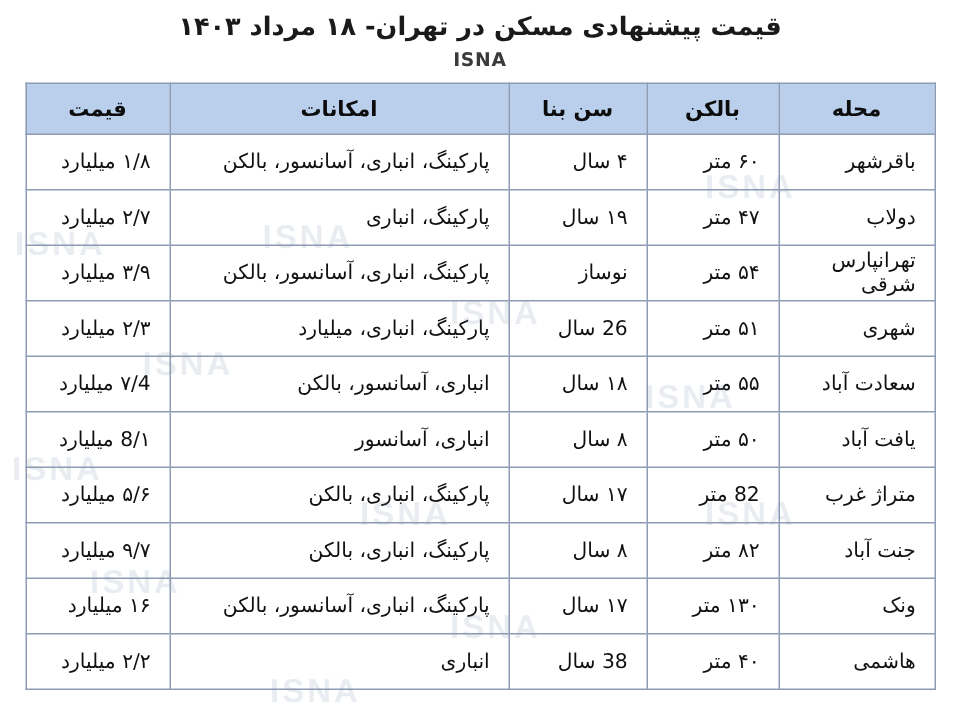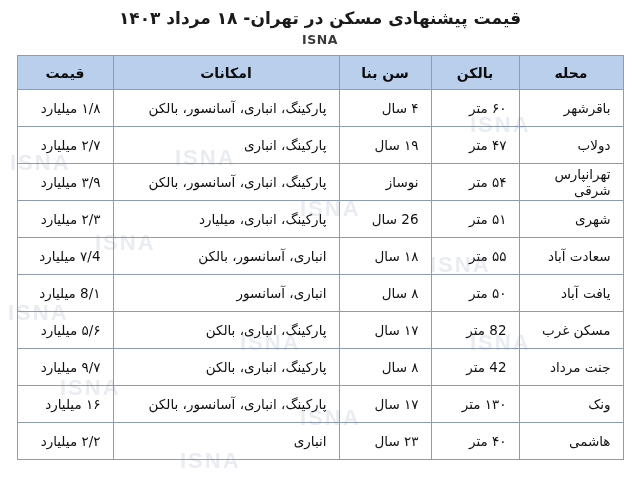--- a/index.html
+++ b/index.html
@@ -163,44 +163,44 @@
         <td>۷/4 میلیارد</td>
       </tr>
       <tr>
         <td>یافت آباد</td>
         <td>۵۰ متر</td>
         <td>۸ سال</td>
         <td>انباری، آسانسور</td>
         <td>8/۱ میلیارد</td>
       </tr>
       <tr>
-        <td>مسکن غرب</td>
+        <td>متراژ غرب</td>
         <td>82 متر</td>
         <td>۱۷ سال</td>
         <td>پارکینگ، انباری، بالکن</td>
         <td>۵/۶ میلیارد</td>
       </tr>
       <tr>
-        <td>جنت مرداد</td>
-        <td>42 متر</td>
+        <td>جنت آباد</td>
+        <td>۸۲ متر</td>
         <td>۸ سال</td>
         <td>پارکینگ، انباری، بالکن</td>
         <td>۹/۷ میلیارد</td>
       </tr>
       <tr>
         <td>ونک</td>
         <td>۱۳۰ متر</td>
         <td>۱۷ سال</td>
         <td>پارکینگ، انباری، آسانسور، بالکن</td>
         <td>۱۶ میلیارد</td>
       </tr>
       <tr>
         <td>هاشمی</td>
         <td>۴۰ متر</td>
-        <td>۲۳ سال</td>
+        <td>38 سال</td>
         <td>انباری</td>
         <td>۲/۲ میلیارد</td>
       </tr>
     </tbody>
   </table>
 
   <div class="wm wm1">ISNA</div>
   <div class="wm wm2">ISNA</div>
   <div class="wm wm3">ISNA</div>
   <div class="wm wm4">ISNA</div>

